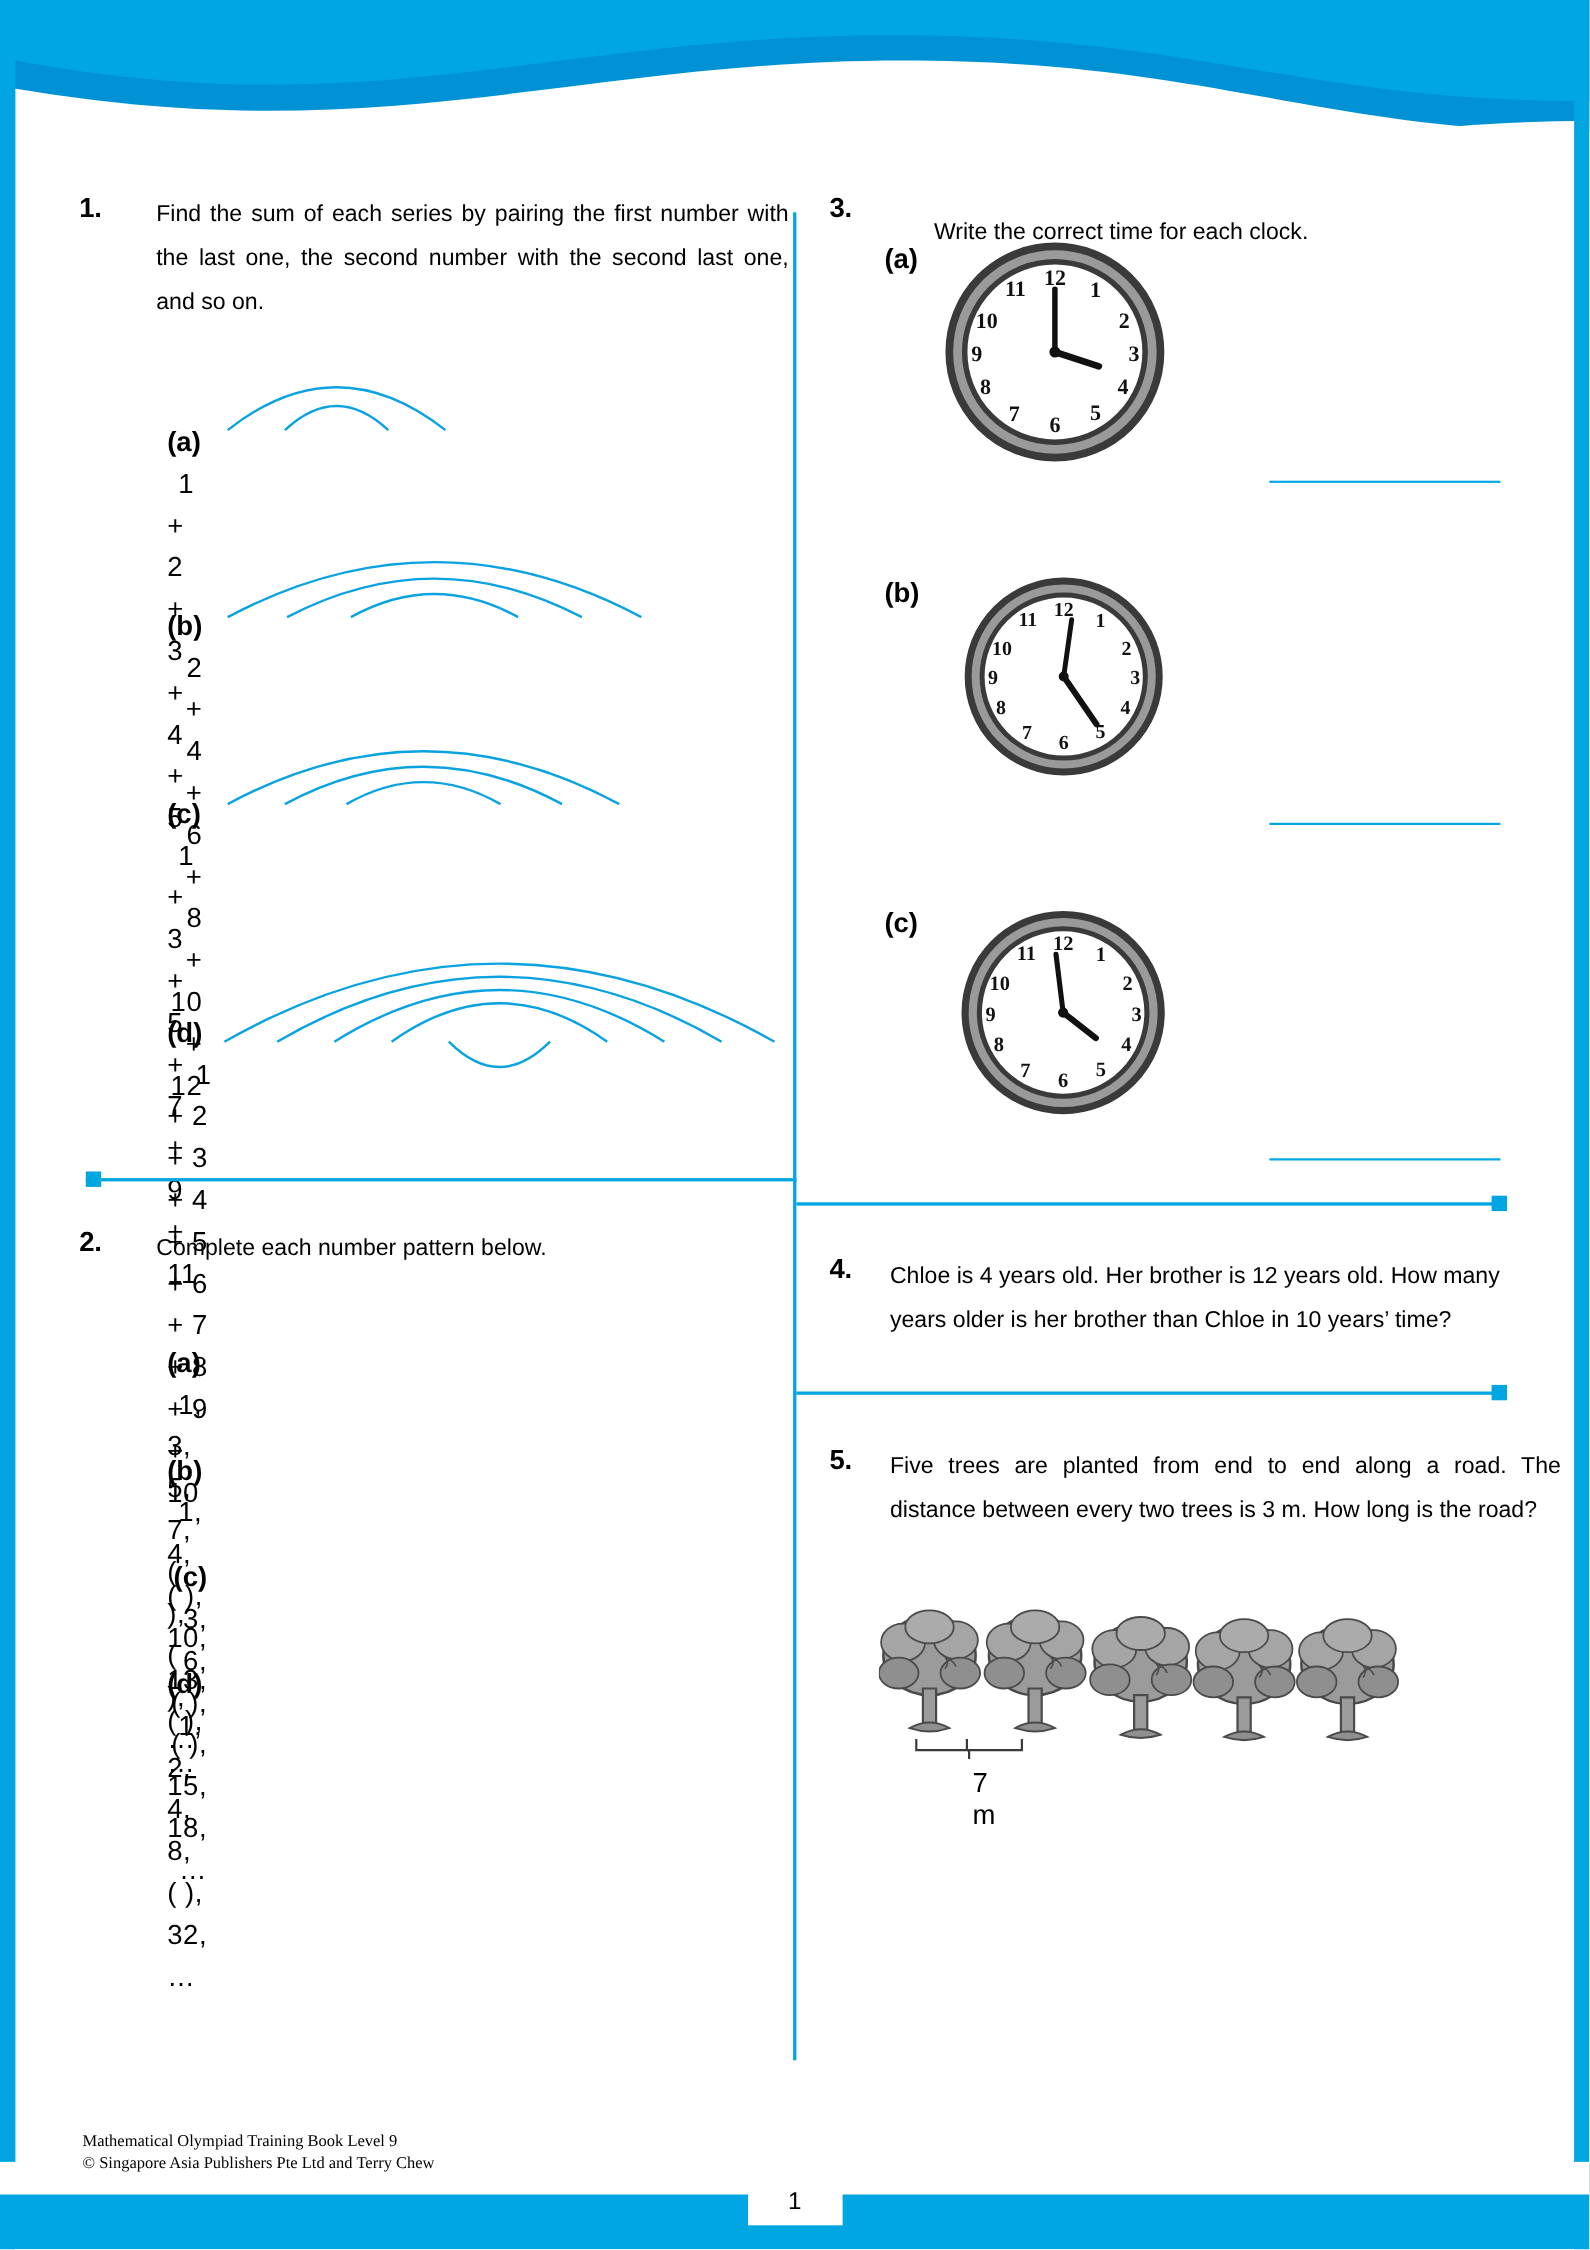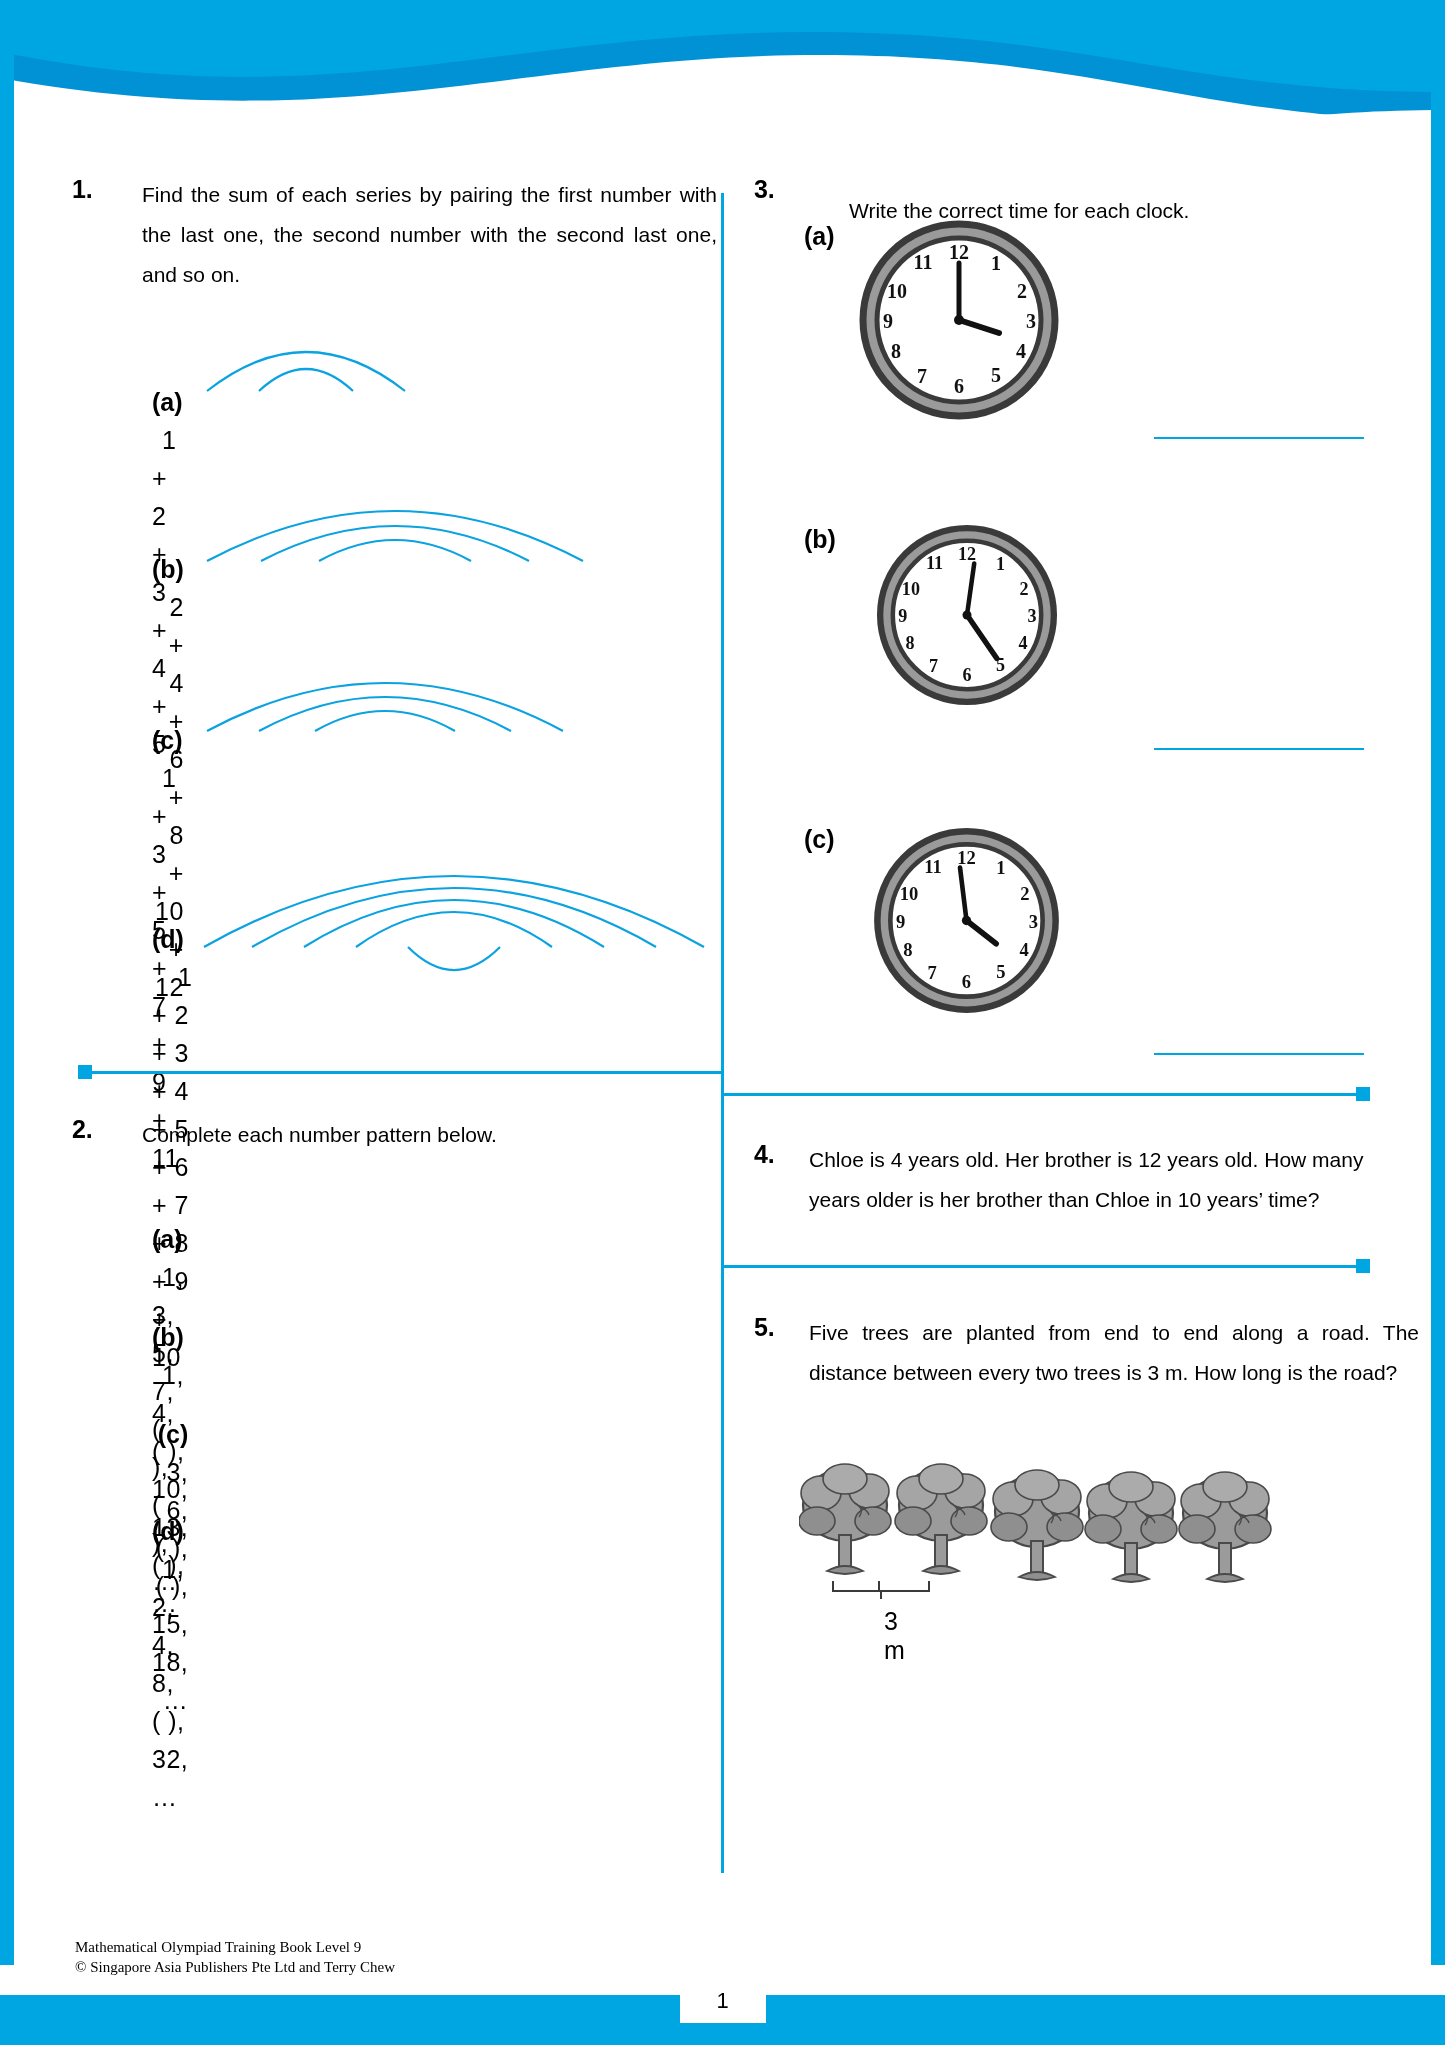--- a/index.html
+++ b/index.html
@@ -385,21 +385,21 @@
         <use href="#treeShape" x="0" y="8"></use>
         <use href="#treeShape" x="96" y="8"></use>
         <use href="#treeShape" x="192" y="14"></use>
         <use href="#treeShape" x="286" y="16"></use>
         <use href="#treeShape" x="380" y="16"></use>
         <path d="M34,126 L34,136 L80,136 L80,126" fill="none" stroke="#3a3a3a" stroke-width="2"></path>
         <path d="M80,136 L130,136 L130,126" fill="none" stroke="#3a3a3a" stroke-width="2"></path>
         <line x1="82" y1="136" x2="82" y2="144" stroke="#3a3a3a" stroke-width="2"></line>
       </svg>
     </div>
-    <div class="brace-label" style="left:870px; top:1432px;">3 m</div>
+    <div class="brace-label" style="left:870px; top:1432px;">7 m</div>
   </div>
 
 </div>
 
 <div class="footer">
   <div>Mathematical Olympiad Training Book Level 9</div>
   <div>© Singapore Asia Publishers Pte Ltd and Terry Chew</div>
 </div>
 <div class="page-number">1</div>
 

